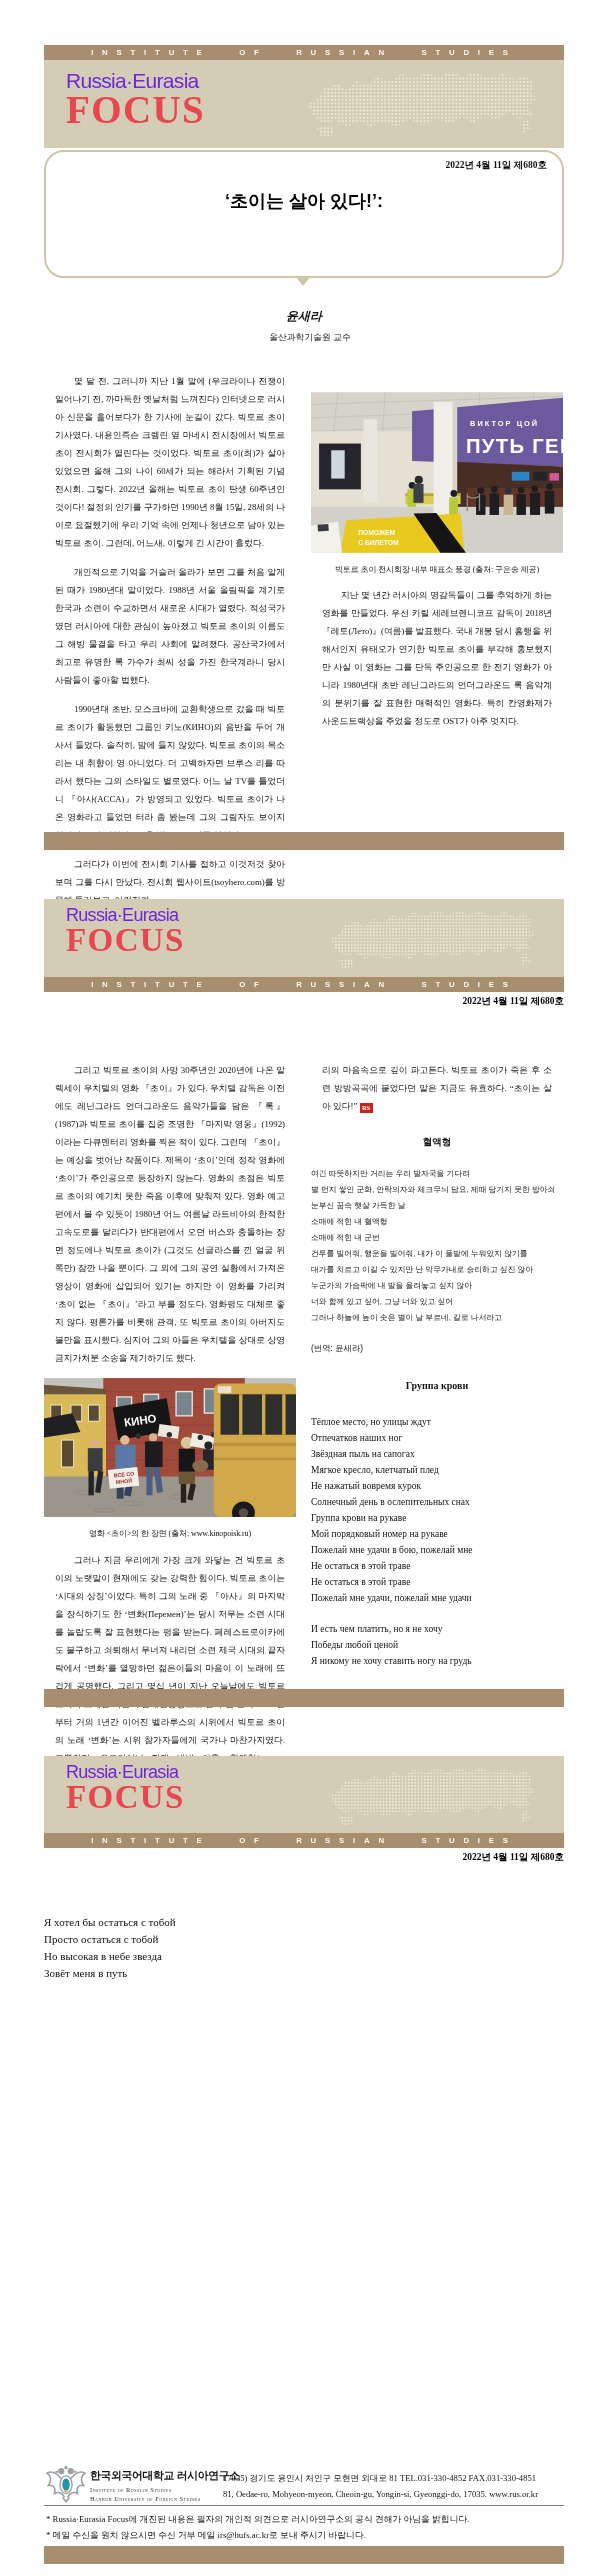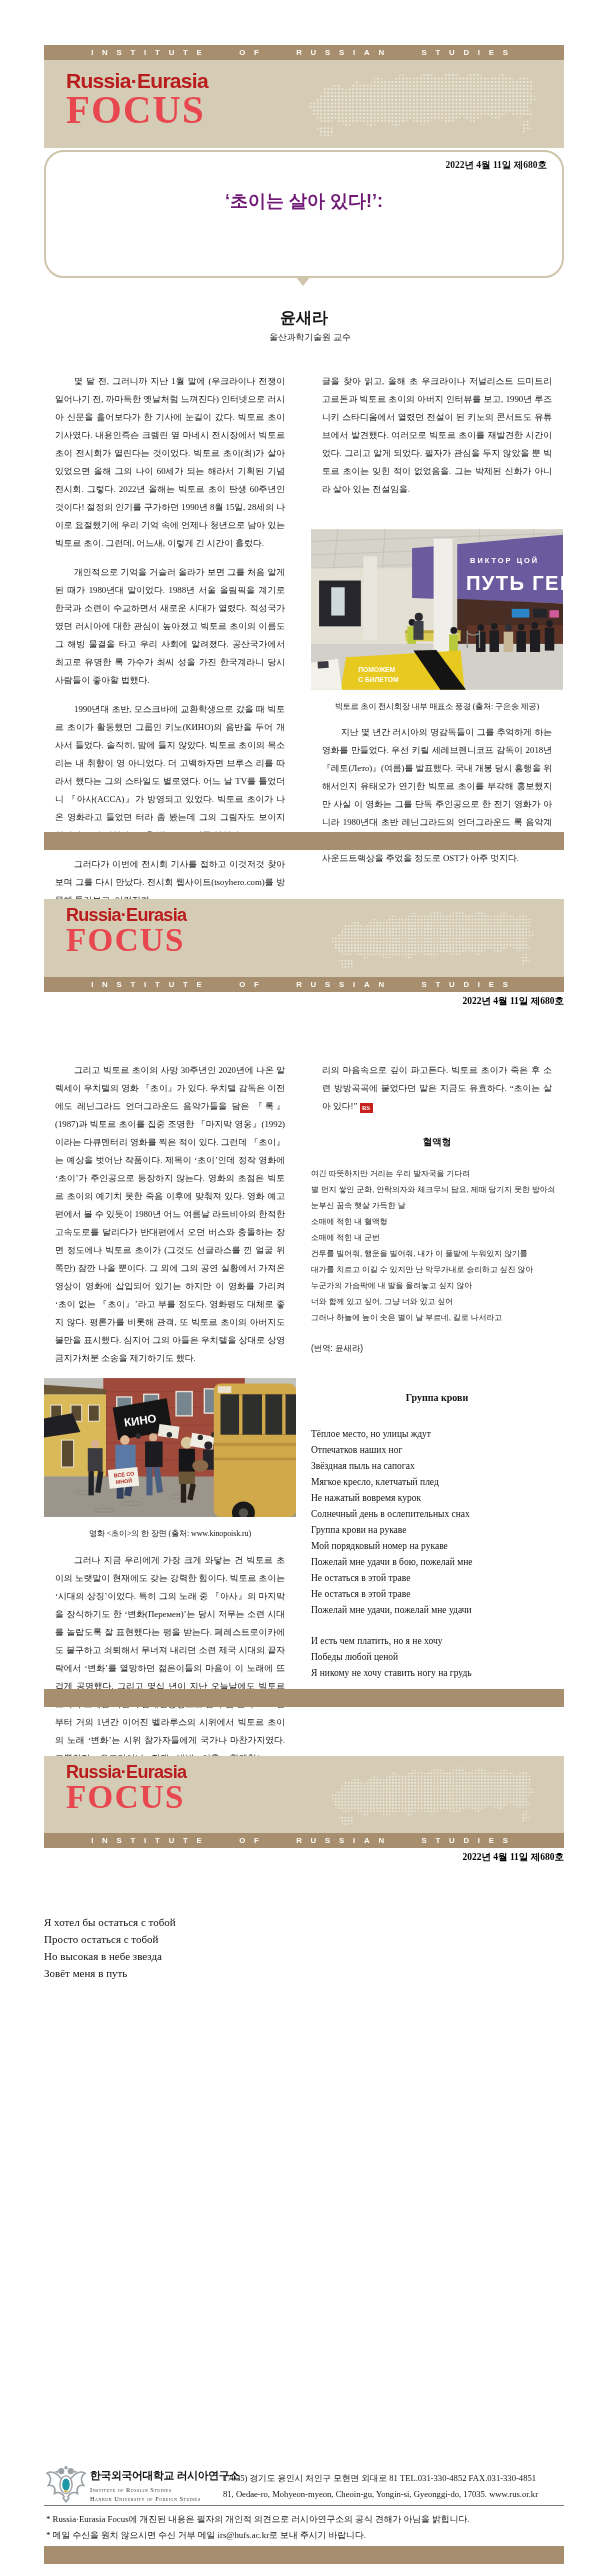--- a/index.html
+++ b/index.html
@@ -5,55 +5,55 @@
   html,body{margin:0;padding:0;}
   body{width:608px;height:2576px;background:#ffffff;position:relative;
        font-family:"Liberation Serif","DejaVu Serif",serif;color:#141414;}
   
   .band{position:absolute;left:44px;width:520px;height:15px;background:#a68e6e;
         color:#fdfbf3;font-family:"Liberation Sans","DejaVu Sans",sans-serif;
         font-weight:bold;font-size:7.8px;line-height:15px;text-align:center;
         letter-spacing:8.8px;word-spacing:17.6px;overflow:hidden;white-space:nowrap;}
   .masthead{position:absolute;left:44px;width:520px;background:#d5ccb6;overflow:hidden;}
   .logo{position:absolute;left:22px;top:9.5px;}
-  .logo-line1{font-family:"Liberation Sans","DejaVu Sans",sans-serif;font-weight:bold;
-              color:#b91c1c;font-size:21px;letter-spacing:-0.7px;line-height:1;}
+  .logo-line1{font-family:"Liberation Sans","DejaVu Sans",sans-serif;font-weight:normal;
+              color:#6d28d9;font-size:21px;letter-spacing:-0.7px;line-height:1;}
   .logo-focus{font-family:"Liberation Serif","DejaVu Serif",serif;font-weight:bold;
               color:#e8474f;font-size:39px;line-height:.92;letter-spacing:1.4px;margin-top:1.4px;}
   .masthead.small .logo{top:6.8px;}
   .masthead.small .logo-line1{font-size:18px;}
   .masthead.small .logo-focus{font-size:33px;}
   .map{position:absolute;right:19px;top:6.8px;}
   .issue-date{position:absolute;width:520px;left:44px;text-align:right;
               font-weight:bold;font-size:9.5px;color:#000;}
   
   .title-box{position:absolute;left:44px;width:516px;height:124px;border:2px solid #cfc5aa;
              border-radius:20px;background:#fff;}
   .title-box .issue-date-in{position:absolute;top:6.8px;right:15px;font-weight:bold;font-size:9.5px;}
   .title-lines{position:absolute;left:0;right:0;top:32px;text-align:center;
                font-family:"Liberation Sans","DejaVu Sans",sans-serif;font-weight:bold;
-               font-size:18px;line-height:35px;color:#701a75;}
+               font-size:18px;line-height:35px;color:#000000;}
   .pointer{position:absolute;left:295px;width:0;height:0;border-left:8.8px solid transparent;
            border-right:8.8px solid transparent;border-top:10.8px solid #cfc5aa;}
   .author{position:absolute;left:0;width:608px;text-align:center;
-          font-family:"Liberation Sans","DejaVu Sans",sans-serif;font-weight:bold;font-size:16px;}
+          font-family:"Liberation Sans","DejaVu Sans",sans-serif;font-weight:bold;font-size:12px;font-style:italic;}
   .affil{position:absolute;left:6px;width:608px;text-align:center;
          font-family:"Liberation Sans","DejaVu Sans",sans-serif;font-size:8.8px;color:#222;}
   
   .col{position:absolute;width:252px;font-size:8.8px;line-height:18px;text-align:justify;}
   .col p{margin:11px;text-indent:19px;}
   .col p.cont{text-indent:0;}
   .photo-wrap{margin-top:5.4px;}
   .caption{text-align:center;font-size:8px;line-height:12px;letter-spacing:-0.1px;
            text-indent:0;margin-top:5.4px;}
   .hbar{position:absolute;left:44px;width:520px;height:17.6px;background:#a68e6e;}
   
   .lyr-head-ko{margin-top:17.6px;text-align:center;font-weight:bold;font-size:9.5px;
                font-family:"Liberation Sans","DejaVu Sans",sans-serif;text-indent:0;}
-  .lyr-head-ru{margin-top:32px;text-align:center;font-weight:bold;font-size:10px;text-indent:0;}
+  .lyr-head-ru{margin-top:20px;text-align:center;font-weight:bold;font-size:10px;text-indent:0;}
   .k-lyrics{margin-top:15px;}
   .k-lyrics .lyric-line{font-family:"Liberation Sans","DejaVu Sans",sans-serif;
                font-size:7.8px;line-height:16px;white-space:nowrap;text-align:left;}
   .r-lyrics{margin-top:19px;}
   .r-lyrics .lyric-line{font-size:9.5px;line-height:16px;white-space:nowrap;text-align:left;}
   .r-lyrics.stanza2{margin-top:15px;}
   .translator{margin-top:13.5px;font-family:"Liberation Sans","DejaVu Sans",sans-serif;
               font-size:8.4px;text-align:left;text-indent:0;}
   .rsmark{display:inline-block;min-width:11.5px;height:10px;background:#c6231d;color:#fff;
           font-family:"Liberation Serif",serif;font-weight:bold;font-size:6.4px;line-height:10px;
@@ -109,21 +109,20 @@
   <div class="affil" style="top:332px;">울산과학기술원 교수</div>
 
   <div class="col" style="left:44px;top:361px;">
     <p>몇 달 전, 그러니까 지난 1월 말에 (우크라이나 전쟁이 일어나기 전, 까마득한 옛날처럼 느껴진다) 인터넷으로 러시아 신문을 훑어보다가 한 기사에 눈길이 갔다. 빅토르 초이 기사였다. 내용인즉슨 크렘린 옆 마네시 전시장에서 빅토르 초이 전시회가 열린다는 것이었다. 빅토르 초이(최)가 살아 있었으면 올해 그의 나이 60세가 되는 해라서 기획된 기념 전시회. 그렇다. 2022년 올해는 빅토르 초이 탄생 60주년인 것이다! 절정의 인기를 구가하던 1990년 8월 15일, 28세의 나이로 요절했기에 우리 기억 속에 언제나 청년으로 남아 있는 빅토르 초이. 그런데, 어느새, 이렇게 긴 시간이 흘렀다.</p>
     <p>개인적으로 기억을 거슬러 올라가 보면 그를 처음 알게 된 때가 1980년대 말이었다. 1988년 서울 올림픽을 계기로 한국과 소련이 수교하면서 새로운 시대가 열렸다. 적성국가였던 러시아에 대한 관심이 높아졌고 빅토르 초이의 이름도 그 해빙 물결을 타고 우리 사회에 알려졌다. 공산국가에서 최고로 유명한 록 가수가 최씨 성을 가진 한국계라니 당시 사람들이 좋아할 법했다.</p>
     <p>1990년대 초반, 모스크바에 교환학생으로 갔을 때 빅토르 초이가 활동했던 그룹인 키노(КИНО)의 음반을 두어 개 사서 들었다. 솔직히, 맘에 들지 않았다. 빅토르 초이의 목소리는 내 취향이 영 아니었다. 더 고백하자면 브루스 리를 따라서 했다는 그의 스타일도 별로였다. 어느 날 TV를 틀었더니 『아사(ACCA)』가 방영되고 있었다. 빅토르 초이가 나온 영화라고 들었던 터라 좀 봤는데 그의 그림자도 보이지 않아서 보다 말았다. 그 후 빅토르 초이를 잊었다.</p>
     <p>그러다가 이번에 전시회 기사를 접하고 이것저것 찾아보며 그를 다시 만났다. 전시회 웹사이트(tsoyhero.com)를 방문해 둘러보고, 이런저런</p>
   </div>
 
   <div class="col" style="left:311px;top:361px;">
-    <p class="cont">글을 찾아 읽고, 올해 초 우크라이나 저널리스트 드미트리 고르돈과 빅토르 초이의 아버지 인터뷰를 보고, 1990년 루즈니키 스타디움에서 열렸던 전설이 된 키노의 콘서트도 유튜브에서 발견했다. 여러모로 빅토르 초이를 재발견한 시간이었다. 그리고 알게 되었다. 필자가 관심을 두지 않았을 뿐 빅토르 초이는 잊힌 적이 없었음을. 그는 박제된 신화가 아니라 살아 있는 전설임을.</p>
     <div class="photo-wrap" style="margin-top:31px;">
       <svg width="252" height="161" viewBox="0 0 374 238" style="font-size:13px">
         <rect width="374" height="238" fill="#e6e3da"></rect>
         <rect width="374" height="92" fill="#d6d3cb"></rect>
         <g stroke="#bfbcb4" stroke-width="1">
           <line x1="0" y1="18" x2="374" y2="6"></line>
             <line x1="0" y1="38" x2="374" y2="24"></line>
           <line x1="0" y1="58" x2="374" y2="44"></line>
             <line x1="0" y1="78" x2="374" y2="62"></line>
           <line x1="40" y1="0" x2="30" y2="92"></line>

